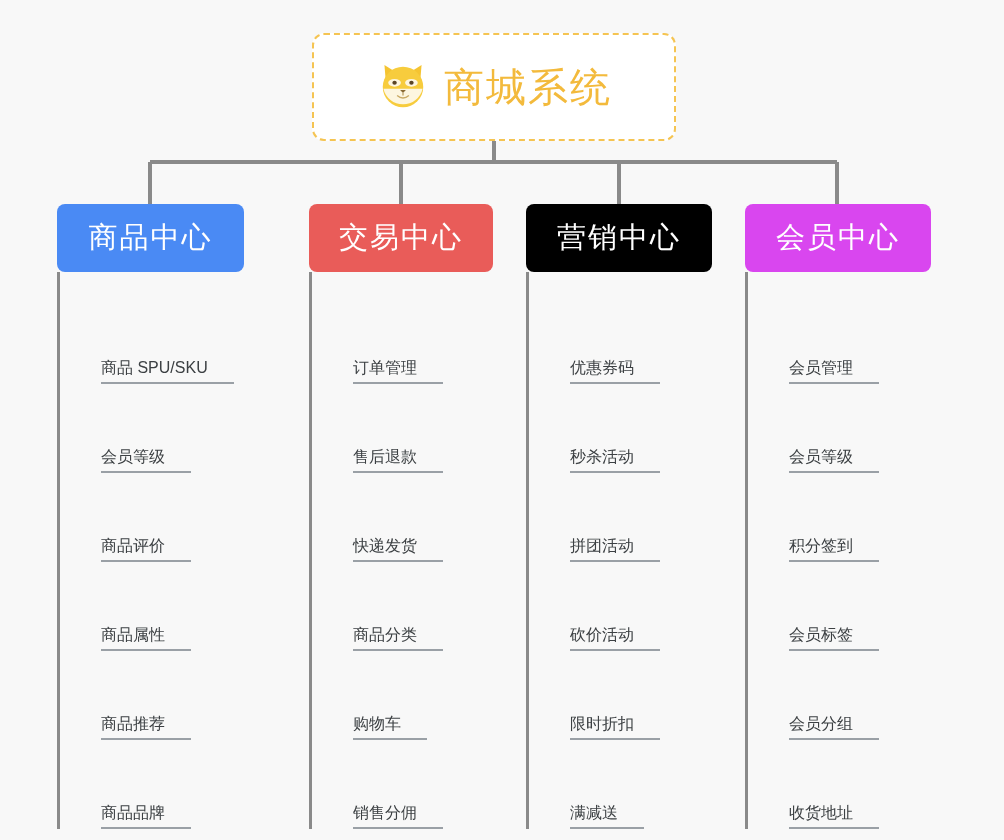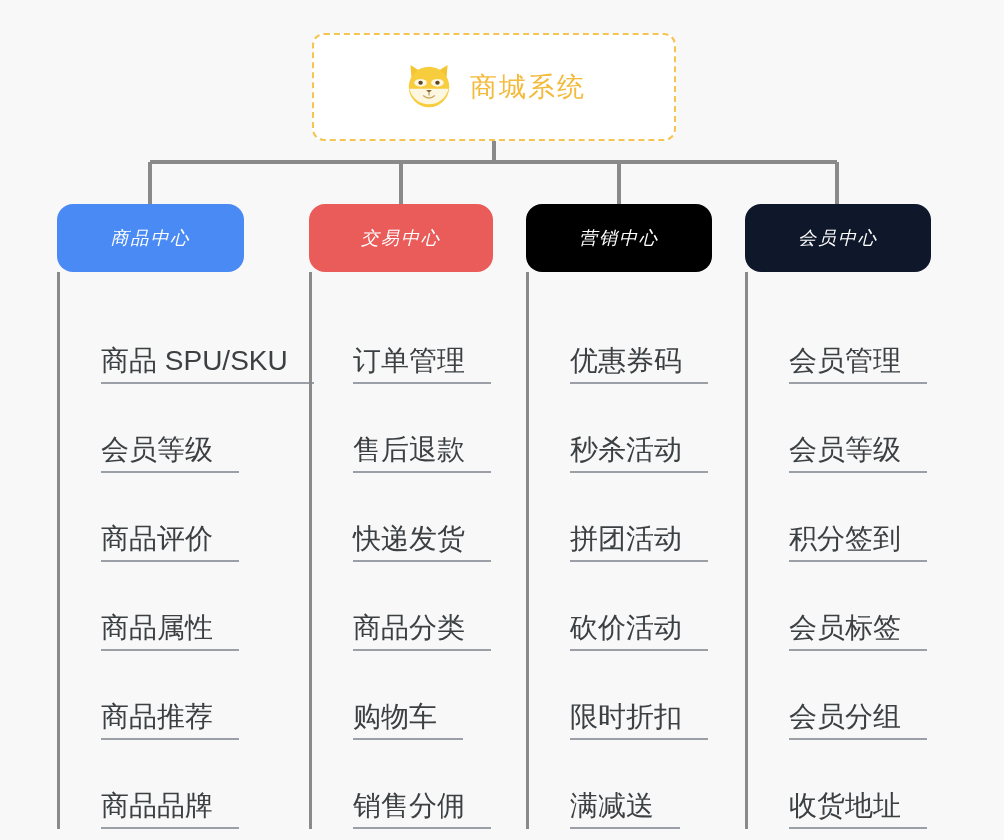--- a/index.html
+++ b/index.html
@@ -36,21 +36,21 @@
     justify-content: center;
     gap: 14px;
   }
   .root-icon {
     width: 54px;
     height: 54px;
     display: block;
     flex: 0 0 auto;
   }
   .root-title {
-    font-size: 27px;
+    font-size: 40px;
     color: #f3ba3c;
     letter-spacing: 2px;
     line-height: 1;
     white-space: nowrap;
   }
 
   
   #connectors {
     position: absolute;
     left: 0;
@@ -61,29 +61,28 @@
   }
 
   
   .branch {
     position: absolute;
     top: 204px;
   }
   .branch-header {
     box-sizing: border-box;
     height: 68px;
-    border-radius: 16px;
+    border-radius: 8px;
     display: flex;
     align-items: center;
     justify-content: center;
     color: #ffffff;
-    font-size: 18px;
+    font-size: 29px;
     letter-spacing: 2px;
     white-space: nowrap;
-    font-style: italic;
   }
 
   .leaf-list {
     position: relative;
     margin-top: 27px;
     padding-left: 2px;
   }
   
   .leaf-list::before {
     content: "";
@@ -98,21 +97,21 @@
   .leaf {
     position: relative;
     height: 89px;
     box-sizing: border-box;
     display: flex;
     align-items: flex-end;
     padding-left: 42px;
     padding-bottom: 4px;
   }
   .leaf-label {
-    font-size: 28px;
+    font-size: 16px;
     color: #3c4043;
     line-height: 1.15;
     white-space: nowrap;
     border-bottom: 2px solid #9aa0a6;
     padding: 0 26px 5px 0;
   }
 
   
   #branch-0 { left: 57px;  }
   #branch-0 .branch-header { width: 187px; }
@@ -237,21 +236,21 @@
       <div class="leaf">
         <span class="leaf-label">限时折扣</span>
       </div>
       <div class="leaf">
         <span class="leaf-label">满减送</span>
       </div>
     </div>
   </div>
 
   <div class="branch" id="branch-3">
-    <div class="branch-header" style="background: #0f172a;">
+    <div class="branch-header" style="background: #d946ef;">
       <span>会员中心</span>
     </div>
     <div class="leaf-list" style="--spine: #8a8a8a;">
       <div class="leaf">
         <span class="leaf-label">会员管理</span>
       </div>
       <div class="leaf">
         <span class="leaf-label">会员等级</span>
       </div>
       <div class="leaf">

